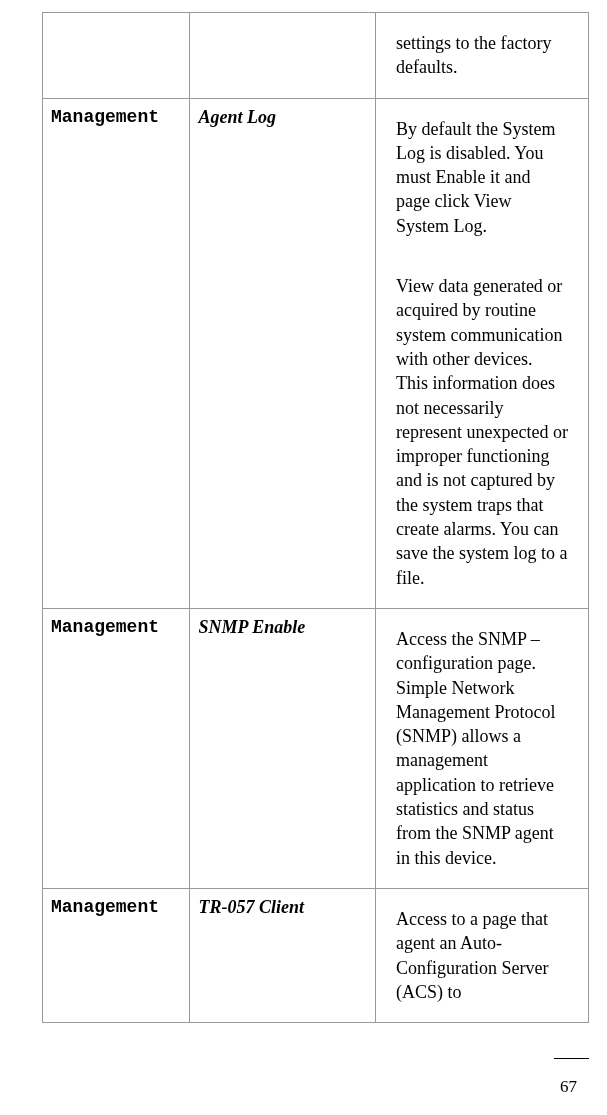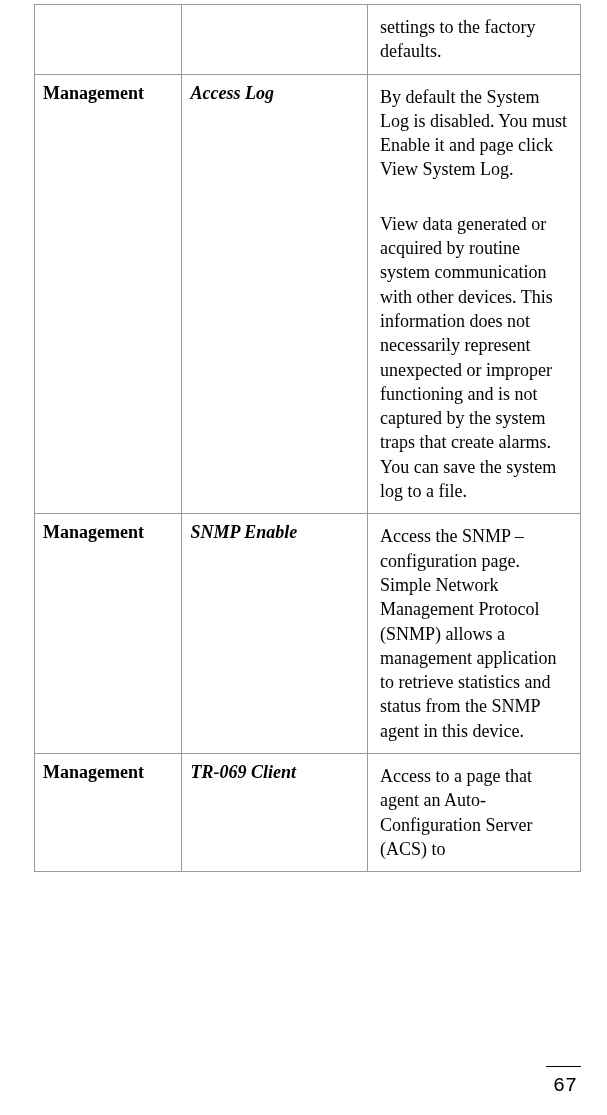--- a/index.html
+++ b/index.html
@@ -1,17 +1,17 @@
 <!DOCTYPE html>
 <html><head>
   <meta charset="utf-8">
   <style>
     * {
       margin: 0;
-      padding: 4px;
+      padding: 12px;
       box-sizing: border-box;
     }
     body {
       font-family: Garamond, Georgia, 'Times New Roman', serif;
       font-size: 18px;
       color: #000;
       background: #fff;
       width: 607px;
       height: 1115px;
       position: relative;
@@ -27,46 +27,46 @@
       padding: 6px 8px;
       vertical-align: top;
       font-size: 18px;
       line-height: 1.35;
     }
     col.c1 { width: 27%; }
     col.c2 { width: 34%; }
     col.c3 { width: 39%; }
     .label {
       font-weight: bold;
-      font-family: Liberation Serif, serif;
+      font-family: Liberation Mono, monospace;
     }
     .label2 {
       font-weight: bold;
       font-style: italic;
       font-family: Garamond, Georgia, 'Times New Roman', serif;
     }
     .desc {
       font-family: Garamond, Georgia, 'Times New Roman', serif;
     }
     .p2 {
-      margin-top: 22px;
+      margin-top: 12px;
     }
     .footer-line {
       position: absolute;
       bottom: 44px;
       right: 30px;
       width: 35px;
       border-top: 1.5px solid #000;
     }
     .page-number {
       position: absolute;
       bottom: 18px;
       right: 30px;
-      font-family: Liberation Mono, monospace;
-      font-size: 20px;
+      font-family: Liberation Serif, serif;
+      font-size: 17px;
     }
   </style>
 </head>
 <body>
 
 <table>
   <colgroup>
     <col class="c1">
     <col class="c2">
     <col class="c3">
@@ -74,36 +74,36 @@
   <tbody>
     <tr>
       <td class="label"></td>
       <td class="label2"></td>
       <td class="desc">
         <div>settings to the factory defaults.</div>
       </td>
     </tr>
     <tr>
       <td class="label">Management</td>
-      <td class="label2">Access Log</td>
+      <td class="label2">Agent Log</td>
       <td class="desc">
         <div>By default the System Log is disabled.  You must Enable it and page click View System Log.</div>
         <div class="p2">View data generated or acquired by routine system communication with other devices. This information does not necessarily represent unexpected or improper functioning and is not captured by the system traps that create alarms. You can save the system log to a file.</div>
       </td>
     </tr>
     <tr>
       <td class="label">Management</td>
       <td class="label2">SNMP Enable</td>
       <td class="desc">
         <div>Access the SNMP – configuration page. Simple Network Management Protocol (SNMP) allows a management application to retrieve statistics and status from the SNMP agent in this device.</div>
       </td>
     </tr>
     <tr>
       <td class="label">Management</td>
-      <td class="label2">TR-069 Client</td>
+      <td class="label2">TR-057 Client</td>
       <td class="desc">
         <div>Access to a page that agent an Auto-Configuration Server (ACS) to</div>
       </td>
     </tr>
   </tbody>
 </table>
 
 <div class="footer-line"></div>
 <div class="page-number">67</div>
 

